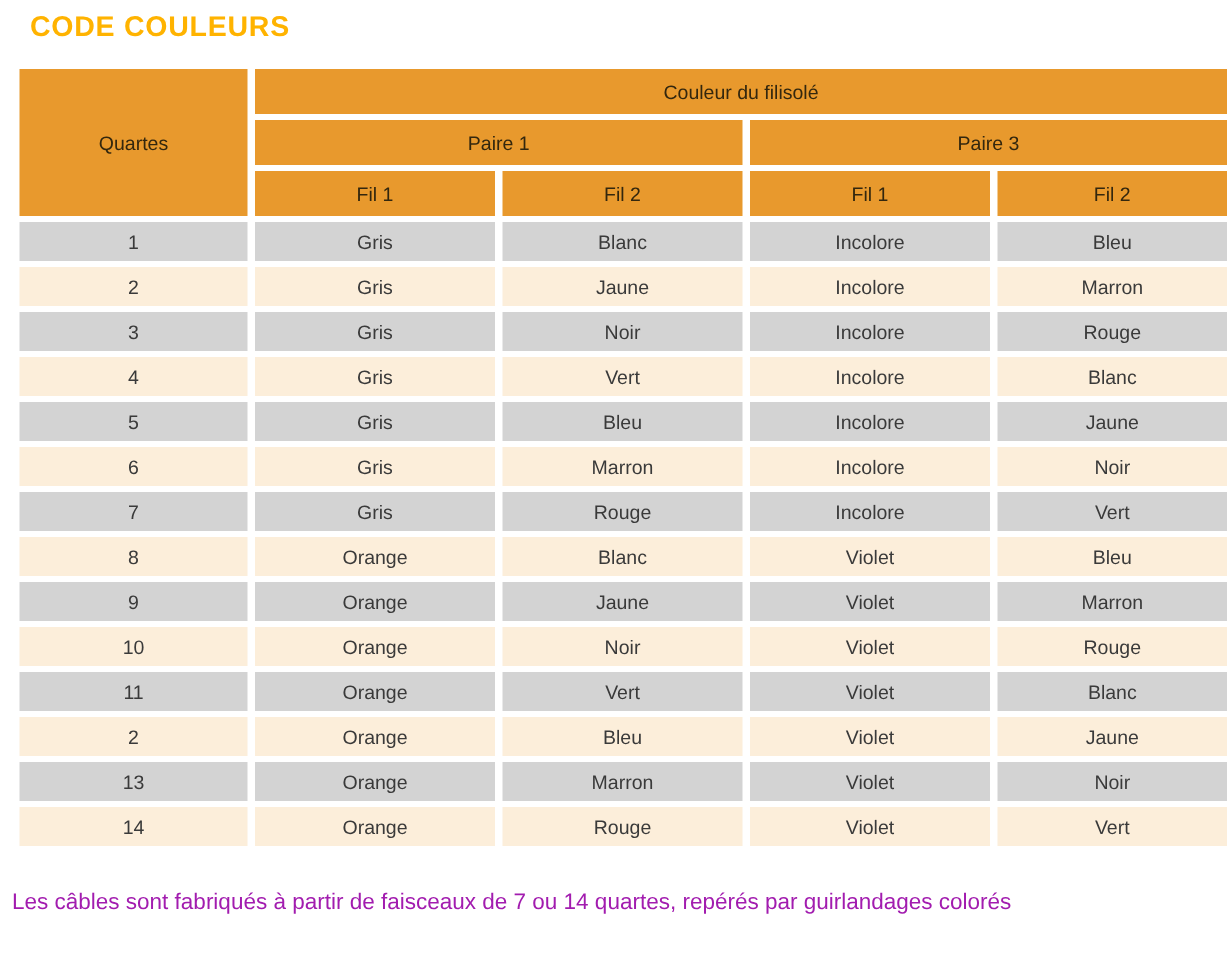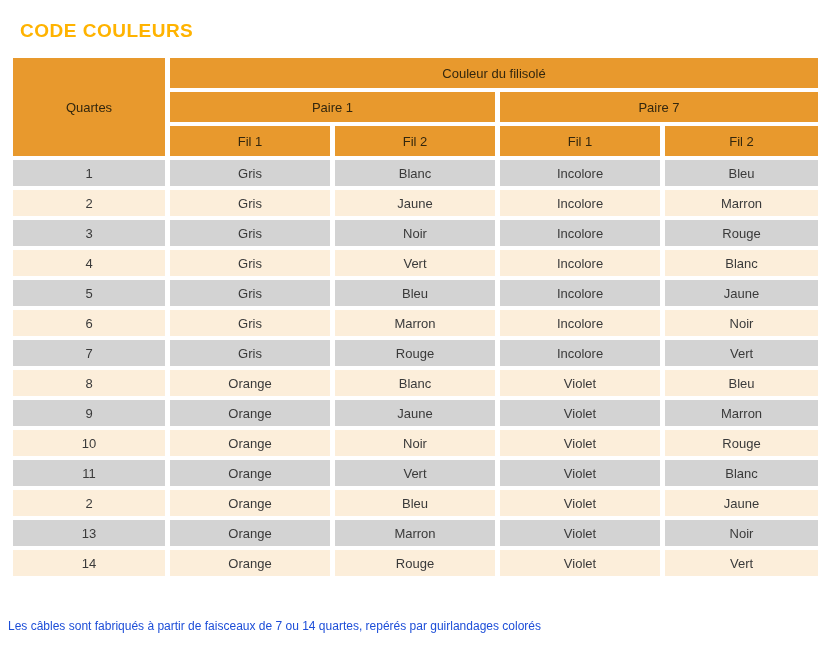--- a/index.html
+++ b/index.html
@@ -7,21 +7,21 @@
     padding: 0;
     background: #ffffff;
   }
   body {
     width: 818px;
     height: 650px;
     overflow: hidden;
     font-family: "Liberation Sans", sans-serif;
   }
   .page-title {
-    margin: 20px 0 0 20px;
+    margin: 8px 0 0 20px;
     font-size: 19px;
     font-weight: bold;
     letter-spacing: 0.5px;
     color: var(--title-color, #FFB300);
   }
   table.code-table {
     border-collapse: separate;
     border-spacing: 5px 4px;
     table-layout: fixed;
     width: 815px;
@@ -42,24 +42,24 @@
   }
   thead th {
     background: var(--header-bg, #E8992D);
     height: 30px;
     color: #33270E;
   }
   tbody td { height: 26px; }
   tr.row-gray td { background: var(--row-gray, #D3D3D3); }
   tr.row-cream td { background: var(--row-cream, #FCEEDA); }
   .footnote {
-    margin: 36px 0 0 8px;
-    font-size: 12px;
+    margin: 24px 0 0 8px;
+    font-size: 15px;
     line-height: 20px;
-    color: #1d4ed8;
+    color: #a21caf;
   }
 </style>
 </head>
 <body>
 
 <div class="page">
 
   <h1 class="page-title">CODE COULEURS</h1>
 
   <table class="code-table">
@@ -70,21 +70,21 @@
       <col class="c-mid">
       <col class="c-last">
     </colgroup>
     <thead>
       <tr>
         <th rowspan="3">Quartes</th>
         <th colspan="4">Couleur du filisolé</th>
       </tr>
       <tr>
         <th colspan="2">Paire 1</th>
-        <th colspan="2">Paire 7</th>
+        <th colspan="2">Paire 3</th>
       </tr>
       <tr>
         <th>Fil 1</th>
         <th>Fil 2</th>
         <th>Fil 1</th>
         <th>Fil 2</th>
       </tr>
     </thead>
     <tbody>
         <tr class="row-gray">

